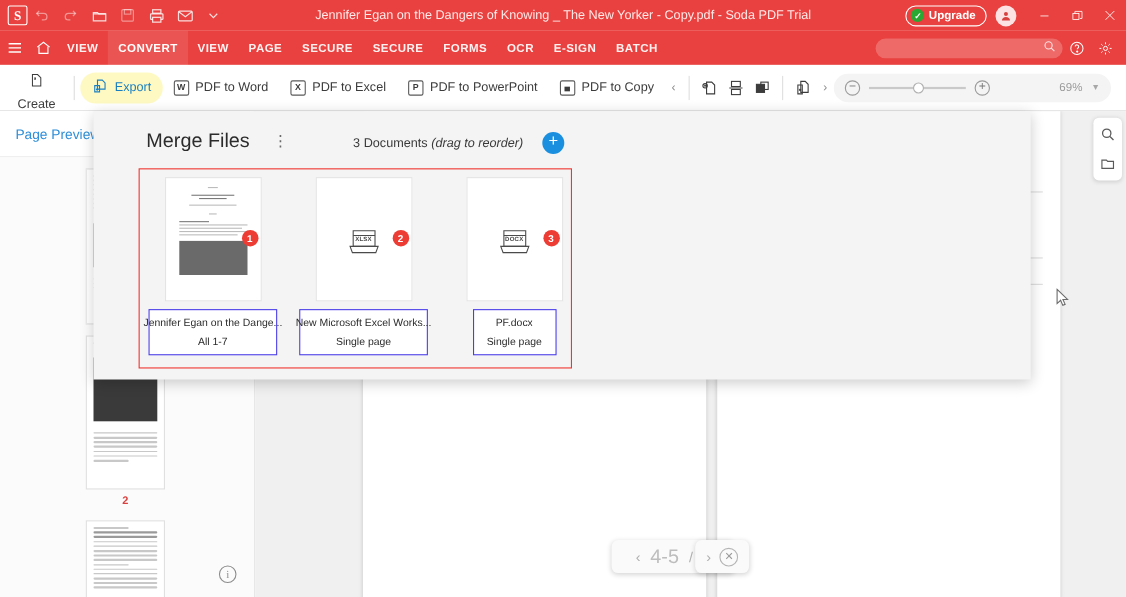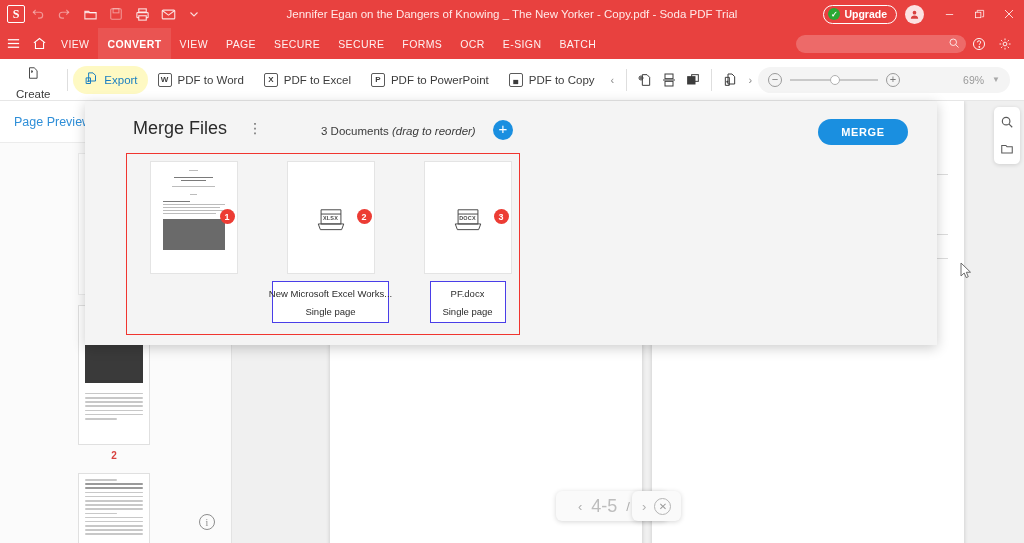--- a/index.html
+++ b/index.html
@@ -62,21 +62,21 @@
   }
 
   
   .menubar {
     position: absolute; left: 0; top: 28px; width: 1024px; height: 31px;
     background: #e8413f; display: flex; align-items: center;
   }
   .mb-icon { width: 26px; height: 31px; display: flex; align-items: center; justify-content: center; color: #fff; }
   .mb-item {
     height: 31px; padding: 0 9px; display: flex; align-items: center;
-    color: rgba(255,255,255,0.93); font-size: 10.5px; letter-spacing: 0.4px;
+    color: rgba(255,255,255,0.93); font-size: 10.5px; letter-spacing: 0.4px; font-weight: bold;
   }
   .mb-item.active { color: #ffffff; font-weight: bold; background: rgba(255,255,255,0.10); }
   .mb-item.active::after {
     content: ""; position: absolute; bottom: 0; height: 2px; background: #fff;
   }
   .mb-right { margin-left: auto; display: flex; align-items: center; padding-right: 6px; }
   .mb-search {
     width: 170px; height: 18px; border-radius: 9px;
     background: rgba(255,255,255,0.22);
     display: flex; align-items: center; padding: 0 6px;
@@ -663,21 +663,20 @@
 
   <div class="merge-dialog">
     <div class="md-head">
       <div class="md-title">Merge Files</div>
       <div class="md-kebab">⋮</div>
       <div class="md-count">
         <span>3 Documents</span>
         <em>(drag to reorder)</em>
       </div>
       <div class="md-add">+</div>
-      <div class="md-merge">MERGE</div>
     </div>
 
     <div class="md-redbox"></div>
 
     <div class="doc-list">
 
       <div class="doc-card">
         <div class="doc-thumb">
           <div class="mini">
             <div class="ml c" style="width:16%;"></div>
@@ -691,20 +690,24 @@
             <div style="height:4px;"></div>
             <div class="ml dk" style="width:44%;"></div>
             <div class="ml"></div>
               <div class="ml" style="width:92%;"></div>
             <div class="ml"></div>
               <div class="ml" style="width:86%;"></div>
             <div class="mini-photo"></div>
           </div>
           <div class="doc-badge">1</div>
         </div>
+        <div class="doc-meta">
+          <div class="doc-name">Jennifer Egan on the Dange...</div>
+          <div class="doc-range">All 1-7</div>
+        </div>
       </div>
 
       <div class="doc-card">
         <div class="doc-thumb">
           <div class="file-glyph">
             <svg width="34" height="30" viewBox="0 0 48 42" fill="none" stroke="#4a4a4a" stroke-width="1.4">
               <path d="M10 8h28v20H10z"></path>
                 <path d="M6 28h36l-3 8H9z"></path>
                 <line x1="10" y1="14" x2="38" y2="14"></line>
             </svg>

